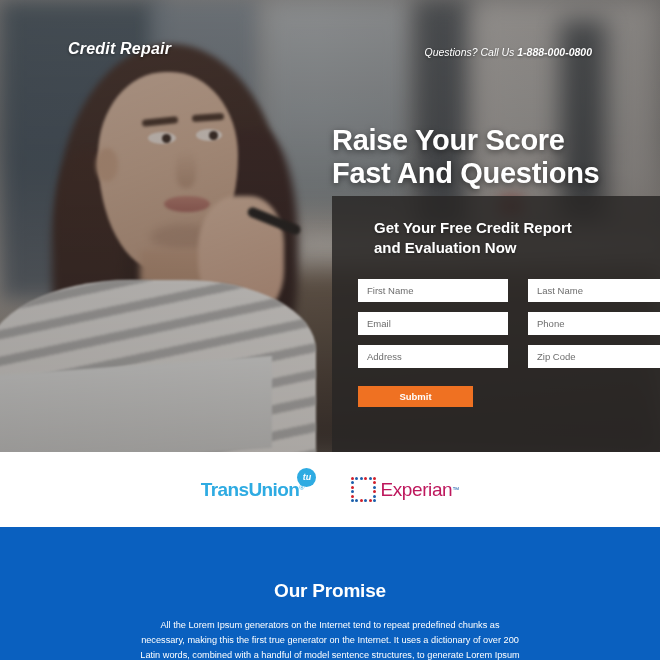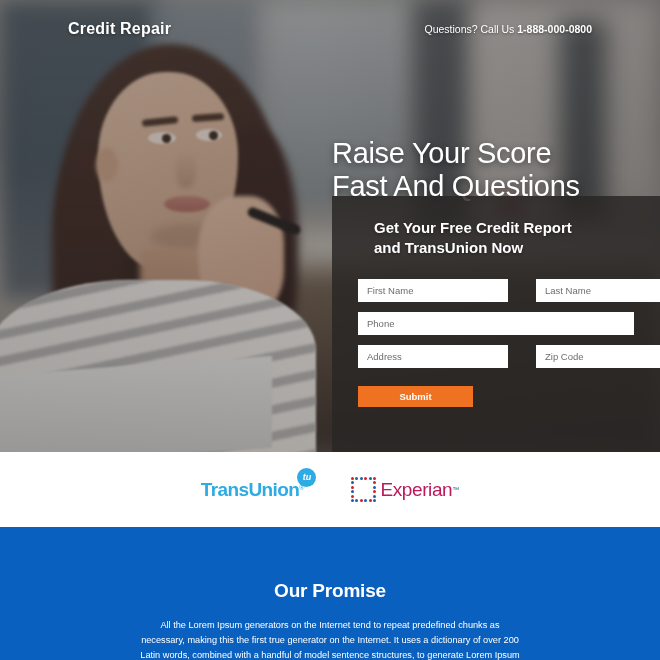--- a/index.html
+++ b/index.html
@@ -157,52 +157,52 @@
   }
 
   .hero-tint{
     position:absolute;inset:0;
     background:linear-gradient(90deg, rgba(40,42,46,.34) 0%, rgba(40,42,46,.30) 48%, rgba(30,30,32,.40) 100%);
   }
 
   
   .topbar{
     position:absolute;left:0;top:0;width:660px;height:58px;
-    display:flex;align-items:center;justify-content:space-between;
-    padding:0 68px;box-sizing:border-box;z-index:6;
+    display:flex;align-items:flex-end;justify-content:space-between;
+    padding:0 68px;box-sizing:border-box;z-index:6;font-style:italic;
   }
   .brand{
     color:#ffffff;font-size:16px;font-weight:bold;letter-spacing:.2px;
     text-shadow:0 1px 3px rgba(0,0,0,.45);
   }
   .phone{
     color:#ffffff;font-size:10.5px;text-shadow:0 1px 3px rgba(0,0,0,.45);
   }
   .phone b{font-weight:bold;}
 
   
   .headline{
-    position:absolute;left:332px;top:118px;z-index:6;
-    color:#ffffff;font-size:29px;line-height:1.12;font-weight:normal;
+    position:absolute;left:332px;top:105px;z-index:6;
+    color:#ffffff;font-size:29px;line-height:1.12;font-weight:bold;
     letter-spacing:-.3px;text-shadow:0 2px 6px rgba(0,0,0,.5);
   }
   .headline div{white-space:nowrap;}
 
   
   .formpanel{
     position:absolute;left:332px;top:196px;width:328px;height:256px;
     background:rgba(40,38,37,.84);z-index:6;box-sizing:border-box;
     padding:22px 26px 0 26px;
   }
   .form-title{
     color:#ffffff;font-size:15px;font-weight:bold;line-height:1.35;
     margin:0 0 20px 16px;text-shadow:0 1px 3px rgba(0,0,0,.4);
   }
   .form-title div{white-space:nowrap;}
-  .row{display:flex;gap:28px;margin-bottom:10px;}
+  .row{display:flex;gap:20px;margin-bottom:10px;}
   .fld{
     flex:1;height:23px;background:#ffffff;border:0;outline:none;
     font-family:"Liberation Sans", sans-serif;font-size:9.5px;color:#3b3b3b;
     padding:0 9px;box-sizing:border-box;
   }
   .fld::placeholder{color:#6d6d6d;opacity:1;}
   .submit{
     margin-top:8px;width:115px;height:21px;border:0;cursor:pointer;
     background:#ef7122;color:#ffffff;font-size:9.5px;font-weight:bold;
     font-family:"Liberation Sans", sans-serif;
@@ -307,28 +307,29 @@
     </header>
 
     <h1 class="headline">
       <div>Raise Your Score</div>
       <div>Fast And Questions</div>
     </h1>
 
     <div class="formpanel">
       <div class="form-title">
         <div>Get Your Free Credit Report</div>
-        <div>and TransUnion Now</div>
+        <div>and Evaluation Now</div>
       </div>
 
       <div class="row">
         <input class="fld" type="text" placeholder="First Name" style="">
         <input class="fld" type="text" placeholder="Last Name" style="">
       </div>
       <div class="row">
+        <input class="fld" type="text" placeholder="Email" style="">
         <input class="fld" type="text" placeholder="Phone" style="">
       </div>
       <div class="row">
         <input class="fld" type="text" placeholder="Address" style="">
         <input class="fld" type="text" placeholder="Zip Code" style="">
       </div>
 
       <button class="submit">Submit</button>
     </div>
   </section>

